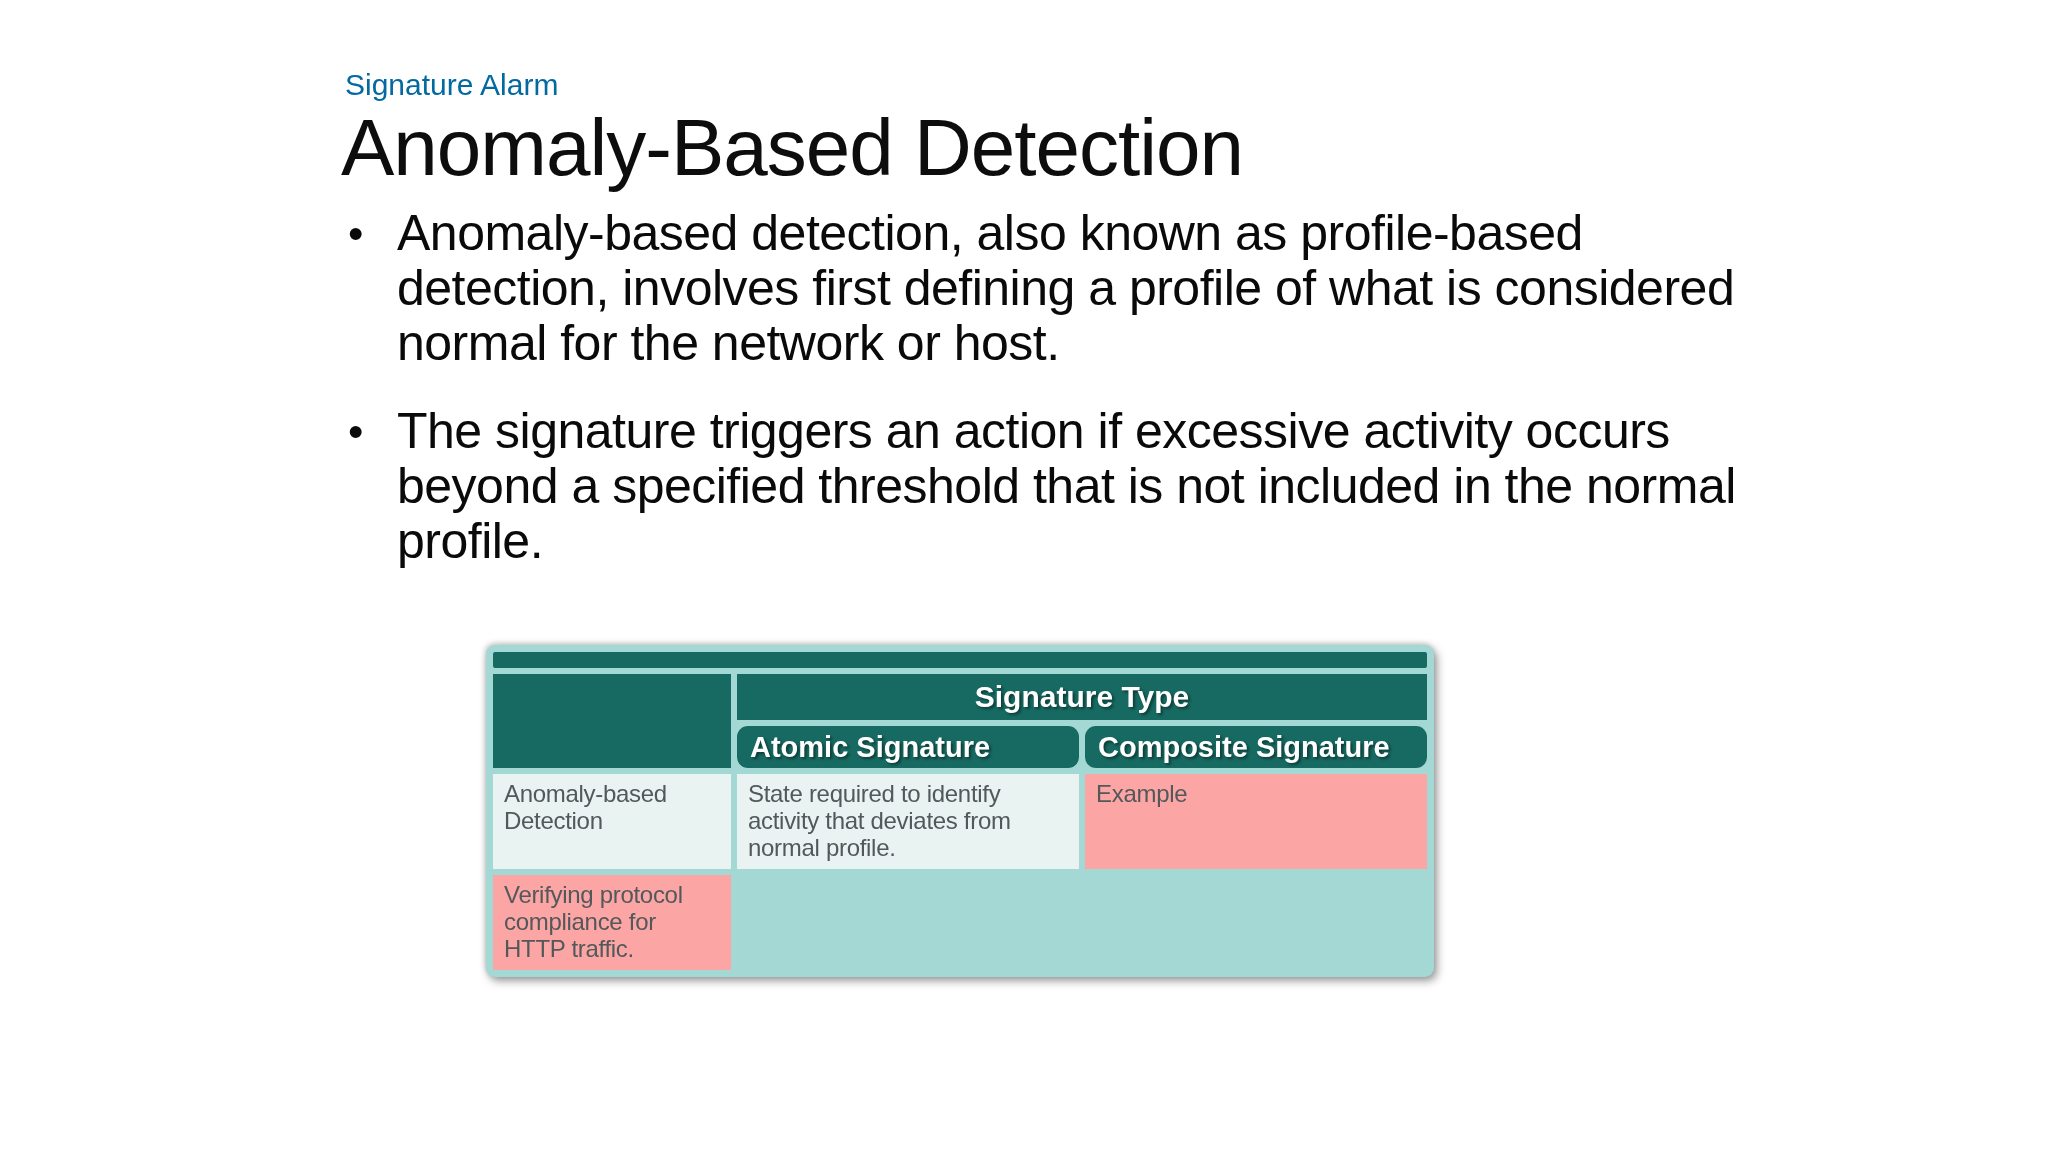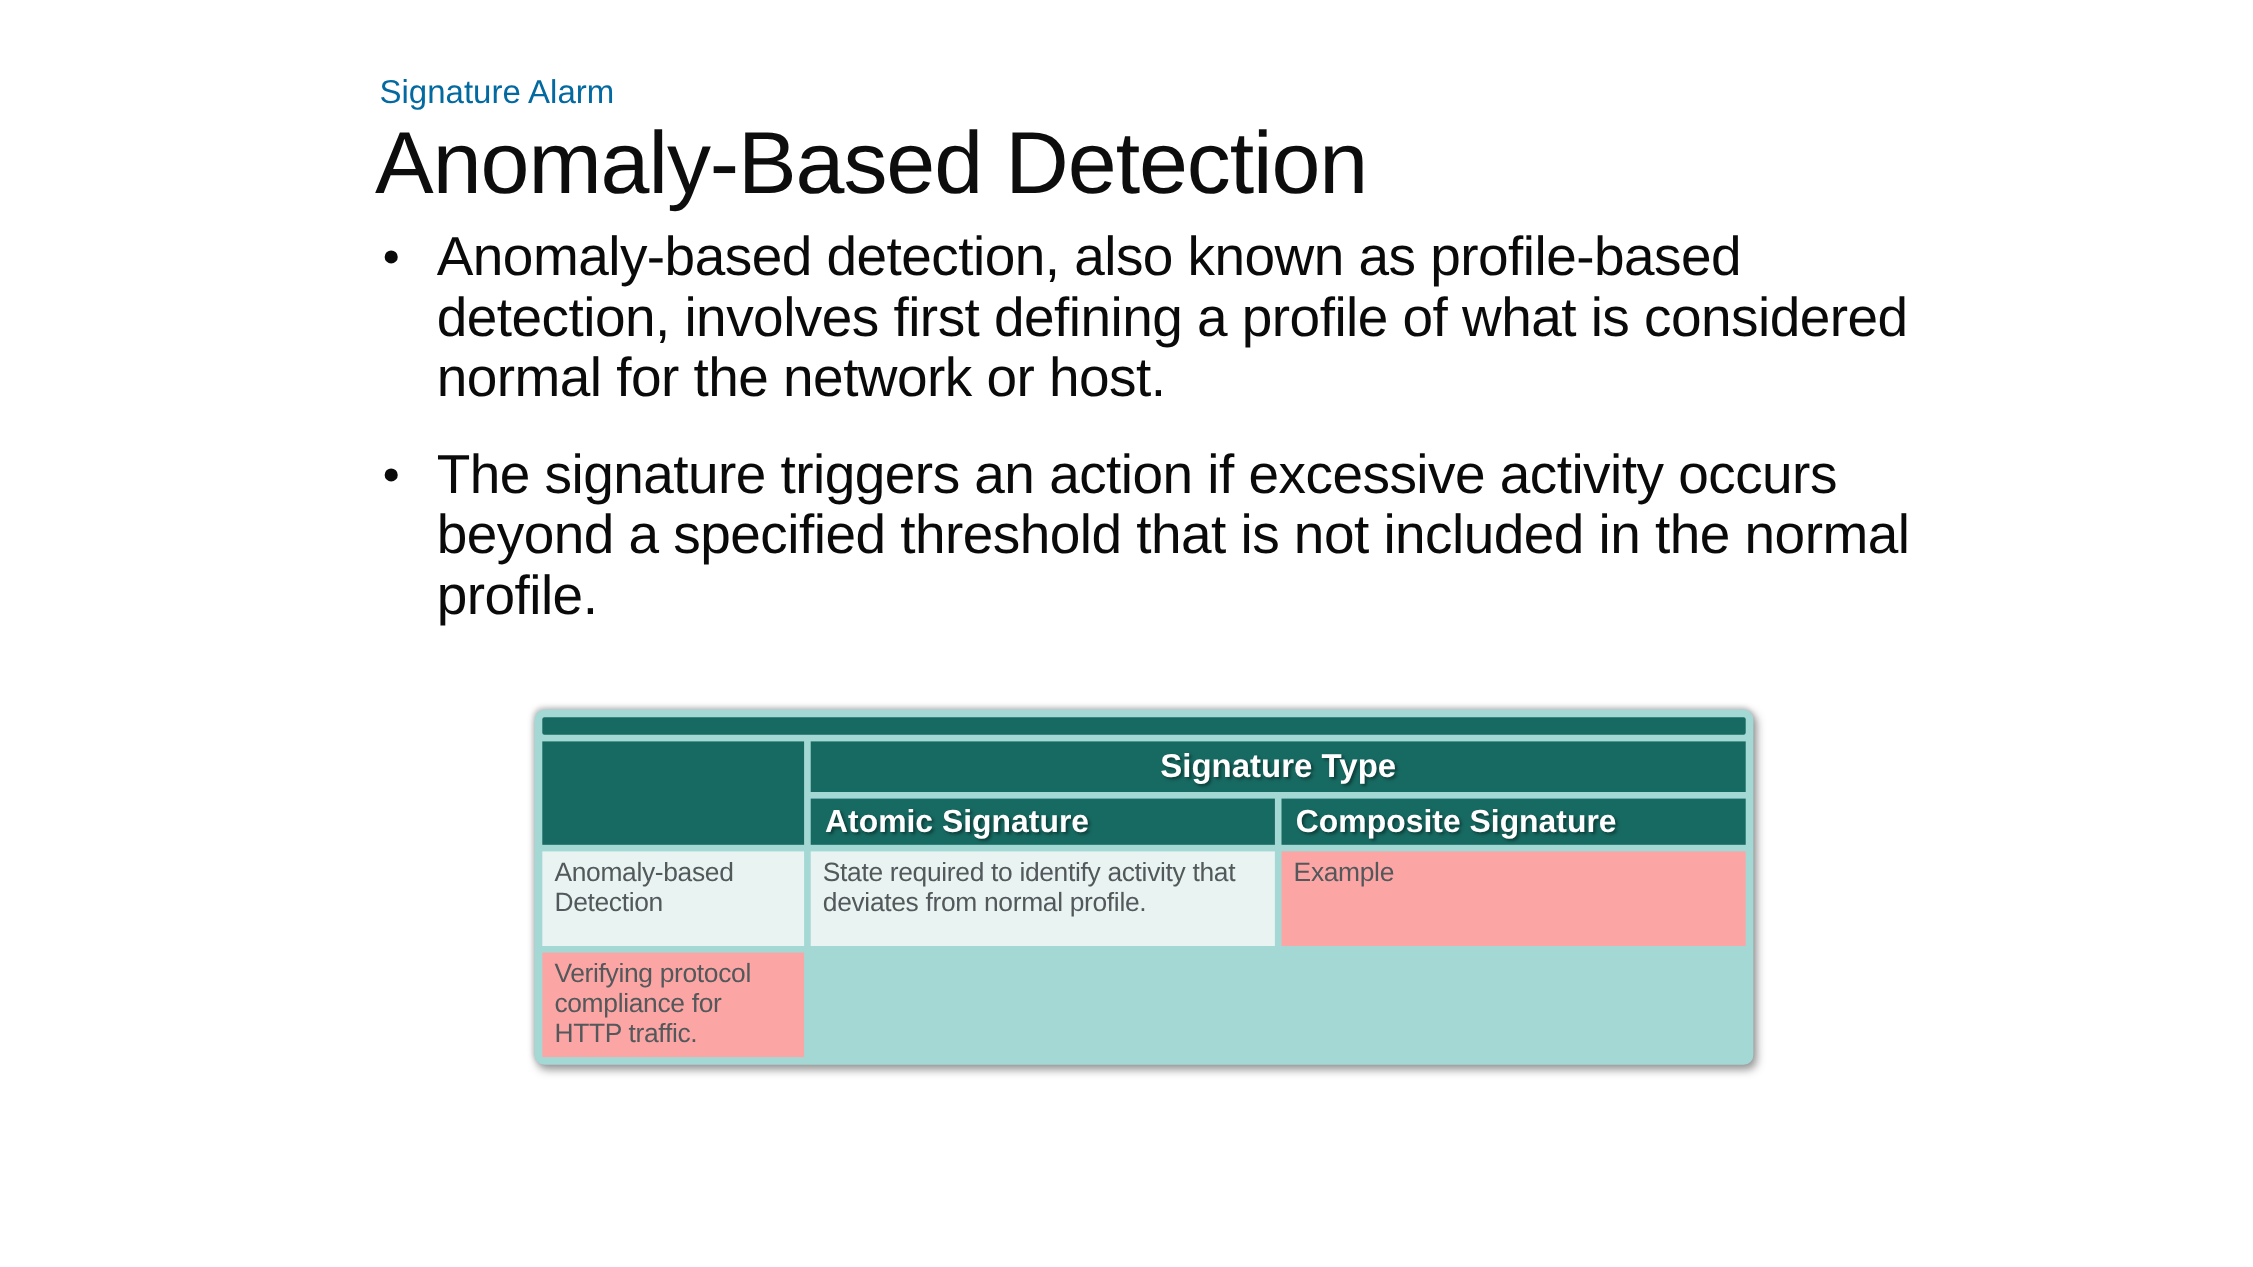--- a/index.html
+++ b/index.html
@@ -40,21 +40,21 @@
     margin-bottom:33px;
   }
   .bullets li .marker{
     position:absolute;left:0;top:0;
     font-size:44px;line-height:55px;color:#0a0a0a;
   }
 
   
   .table-frame{
     position:absolute;left:486px;top:645px;
-    width:1108px;box-sizing:border-box;
+    width:948px;box-sizing:border-box;
     background:#a4d8d5;
     border-radius:9px;
     padding:7px;
     box-shadow:3px 4px 8px rgba(70,70,70,.55), -1px -2px 5px rgba(120,120,120,.35);
   }
   .top-strip{
     height:16px;background:#176a62;border-radius:2px;
     margin-bottom:6px;
   }
   .grid{
@@ -70,20 +70,21 @@
     grid-column:2 / span 2;grid-row:1;
     display:flex;align-items:center;justify-content:center;
     font-size:30px;font-weight:bold;
     text-shadow:2px 2px 3px rgba(0,0,0,.45);
   }
   .colhead{
     display:flex;align-items:center;
     padding:0 0 0 13px;
     font-size:29px;font-weight:bold;
     text-shadow:2px 2px 3px rgba(0,0,0,.45);
+    border-radius:11px;
   }
   .bodycell{
     padding:6px 11px 8px 11px;
     font-size:24px;line-height:27px;
     letter-spacing:-0.3px;
     color:#53585a;
   }
   .rowlight{background:#e8f3f2;min-height:86px;}
   .rowwhite{background:#fca5a5;min-height:84px;}
 </style>

